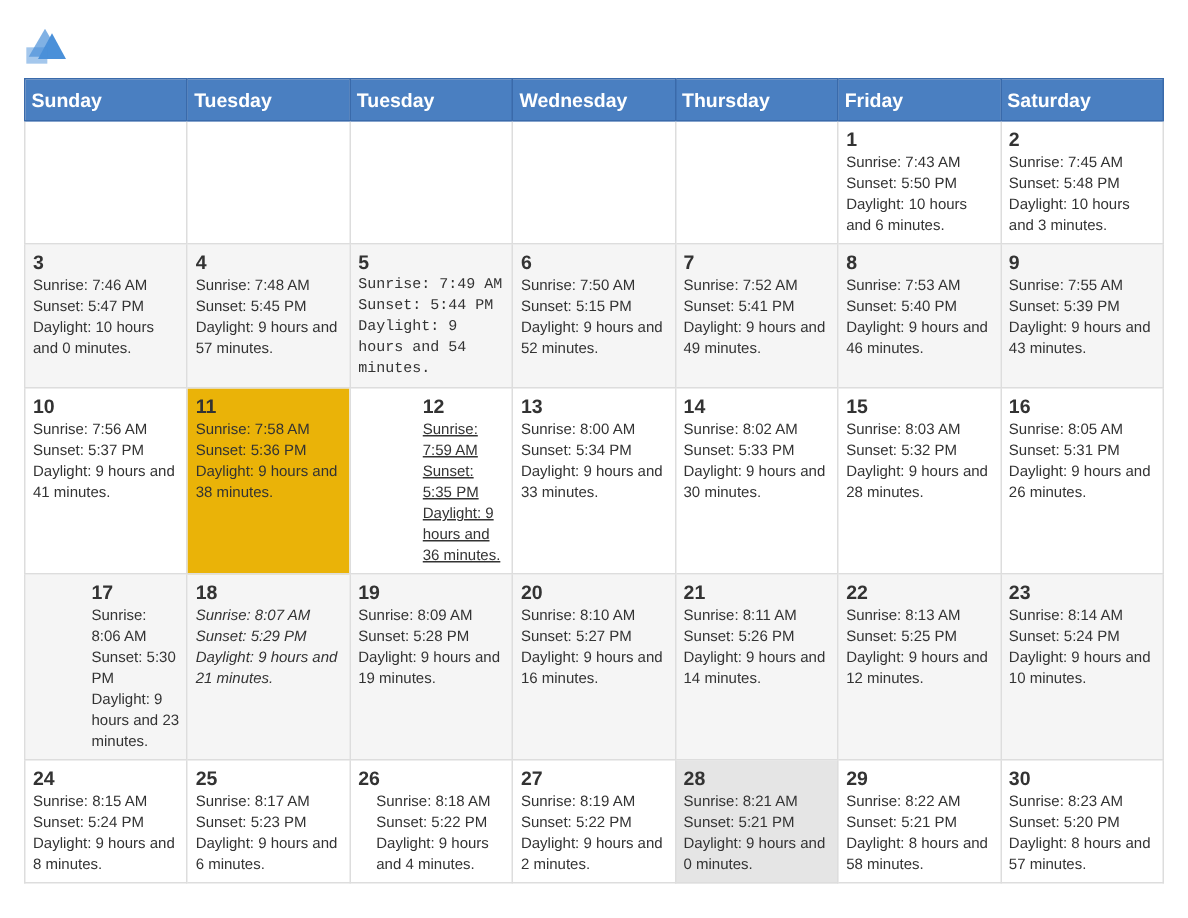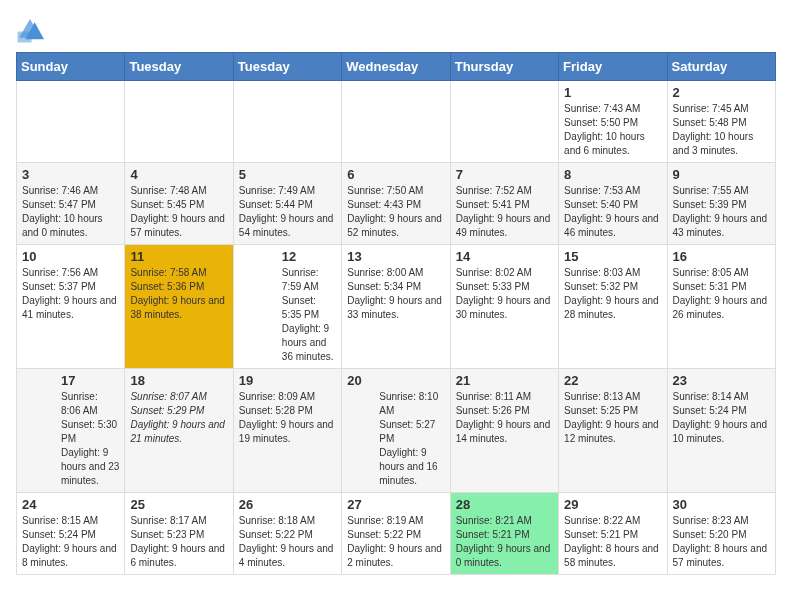--- a/index.html
+++ b/index.html
@@ -145,28 +145,28 @@
 Daylight: 10 hours and 0 minutes.</div>
         </td>
         <td style="background: rgb(245, 245, 245);">
           <span class="day-num">4</span>
           <div class="day-info" style="white-space: pre-line;">Sunrise: 7:48 AM
 Sunset: 5:45 PM
 Daylight: 9 hours and 57 minutes.</div>
         </td>
         <td style="background: rgb(245, 245, 245);">
           <span class="day-num">5</span>
-          <div class="day-info" style="white-space: pre-line;">Sunrise: 7:49 AM
+          <div class="day-info" style="white-space: pre-line; font-family: Liberation Mono, monospace;">Sunrise: 7:49 AM
 Sunset: 5:44 PM
 Daylight: 9 hours and 54 minutes.</div>
         </td>
         <td style="background: rgb(245, 245, 245);">
           <span class="day-num">6</span>
           <div class="day-info" style="white-space: pre-line;">Sunrise: 7:50 AM
-Sunset: 4:43 PM
+Sunset: 5:15 PM
 Daylight: 9 hours and 52 minutes.</div>
         </td>
         <td style="background: rgb(245, 245, 245);">
           <span class="day-num">7</span>
           <div class="day-info" style="white-space: pre-line;">Sunrise: 7:52 AM
 Sunset: 5:41 PM
 Daylight: 9 hours and 49 minutes.</div>
         </td>
         <td style="background: rgb(245, 245, 245);">
           <span class="day-num">8</span>
@@ -189,21 +189,21 @@
 Daylight: 9 hours and 41 minutes.</div>
         </td>
         <td style="background: #eab308;">
           <span class="day-num">11</span>
           <div class="day-info" style="white-space: pre-line;">Sunrise: 7:58 AM
 Sunset: 5:36 PM
 Daylight: 9 hours and 38 minutes.</div>
         </td>
         <td style="background: rgb(255, 255, 255); padding-left: 48px;">
           <span class="day-num">12</span>
-          <div class="day-info" style="white-space: pre-line;">Sunrise: 7:59 AM
+          <div class="day-info" style="white-space: pre-line; text-decoration: underline;">Sunrise: 7:59 AM
 Sunset: 5:35 PM
 Daylight: 9 hours and 36 minutes.</div>
         </td>
         <td style="background: rgb(255, 255, 255);">
           <span class="day-num">13</span>
           <div class="day-info" style="white-space: pre-line;">Sunrise: 8:00 AM
 Sunset: 5:34 PM
 Daylight: 9 hours and 33 minutes.</div>
         </td>
         <td style="background: rgb(255, 255, 255);">
@@ -239,21 +239,21 @@
 Daylight: 9 hours and 21 minutes.</div>
         </td>
         <td style="background: rgb(245, 245, 245);">
           <span class="day-num">19</span>
           <div class="day-info" style="white-space: pre-line;">Sunrise: 8:09 AM
 Sunset: 5:28 PM
 Daylight: 9 hours and 19 minutes.</div>
         </td>
         <td style="background: rgb(245, 245, 245);">
           <span class="day-num">20</span>
-          <div class="day-info" style="white-space: pre-line; margin-left: 32px;">Sunrise: 8:10 AM
+          <div class="day-info" style="white-space: pre-line;">Sunrise: 8:10 AM
 Sunset: 5:27 PM
 Daylight: 9 hours and 16 minutes.</div>
         </td>
         <td style="background: rgb(245, 245, 245);">
           <span class="day-num">21</span>
           <div class="day-info" style="white-space: pre-line;">Sunrise: 8:11 AM
 Sunset: 5:26 PM
 Daylight: 9 hours and 14 minutes.</div>
         </td>
         <td style="background: rgb(245, 245, 245);">
@@ -277,31 +277,31 @@
 Daylight: 9 hours and 8 minutes.</div>
         </td>
         <td style="background: rgb(255, 255, 255);">
           <span class="day-num">25</span>
           <div class="day-info" style="white-space: pre-line;">Sunrise: 8:17 AM
 Sunset: 5:23 PM
 Daylight: 9 hours and 6 minutes.</div>
         </td>
         <td style="background: rgb(255, 255, 255);">
           <span class="day-num">26</span>
-          <div class="day-info" style="white-space: pre-line;">Sunrise: 8:18 AM
+          <div class="day-info" style="white-space: pre-line; margin-left: 12px;">Sunrise: 8:18 AM
 Sunset: 5:22 PM
 Daylight: 9 hours and 4 minutes.</div>
         </td>
         <td style="background: rgb(255, 255, 255);">
           <span class="day-num">27</span>
           <div class="day-info" style="white-space: pre-line;">Sunrise: 8:19 AM
 Sunset: 5:22 PM
 Daylight: 9 hours and 2 minutes.</div>
         </td>
-        <td style="background: #86efac;">
+        <td style="background: #e5e5e5;">
           <span class="day-num">28</span>
           <div class="day-info" style="white-space: pre-line;">Sunrise: 8:21 AM
 Sunset: 5:21 PM
 Daylight: 9 hours and 0 minutes.</div>
         </td>
         <td style="background: rgb(255, 255, 255);">
           <span class="day-num">29</span>
           <div class="day-info" style="white-space: pre-line;">Sunrise: 8:22 AM
 Sunset: 5:21 PM
 Daylight: 8 hours and 58 minutes.</div>

